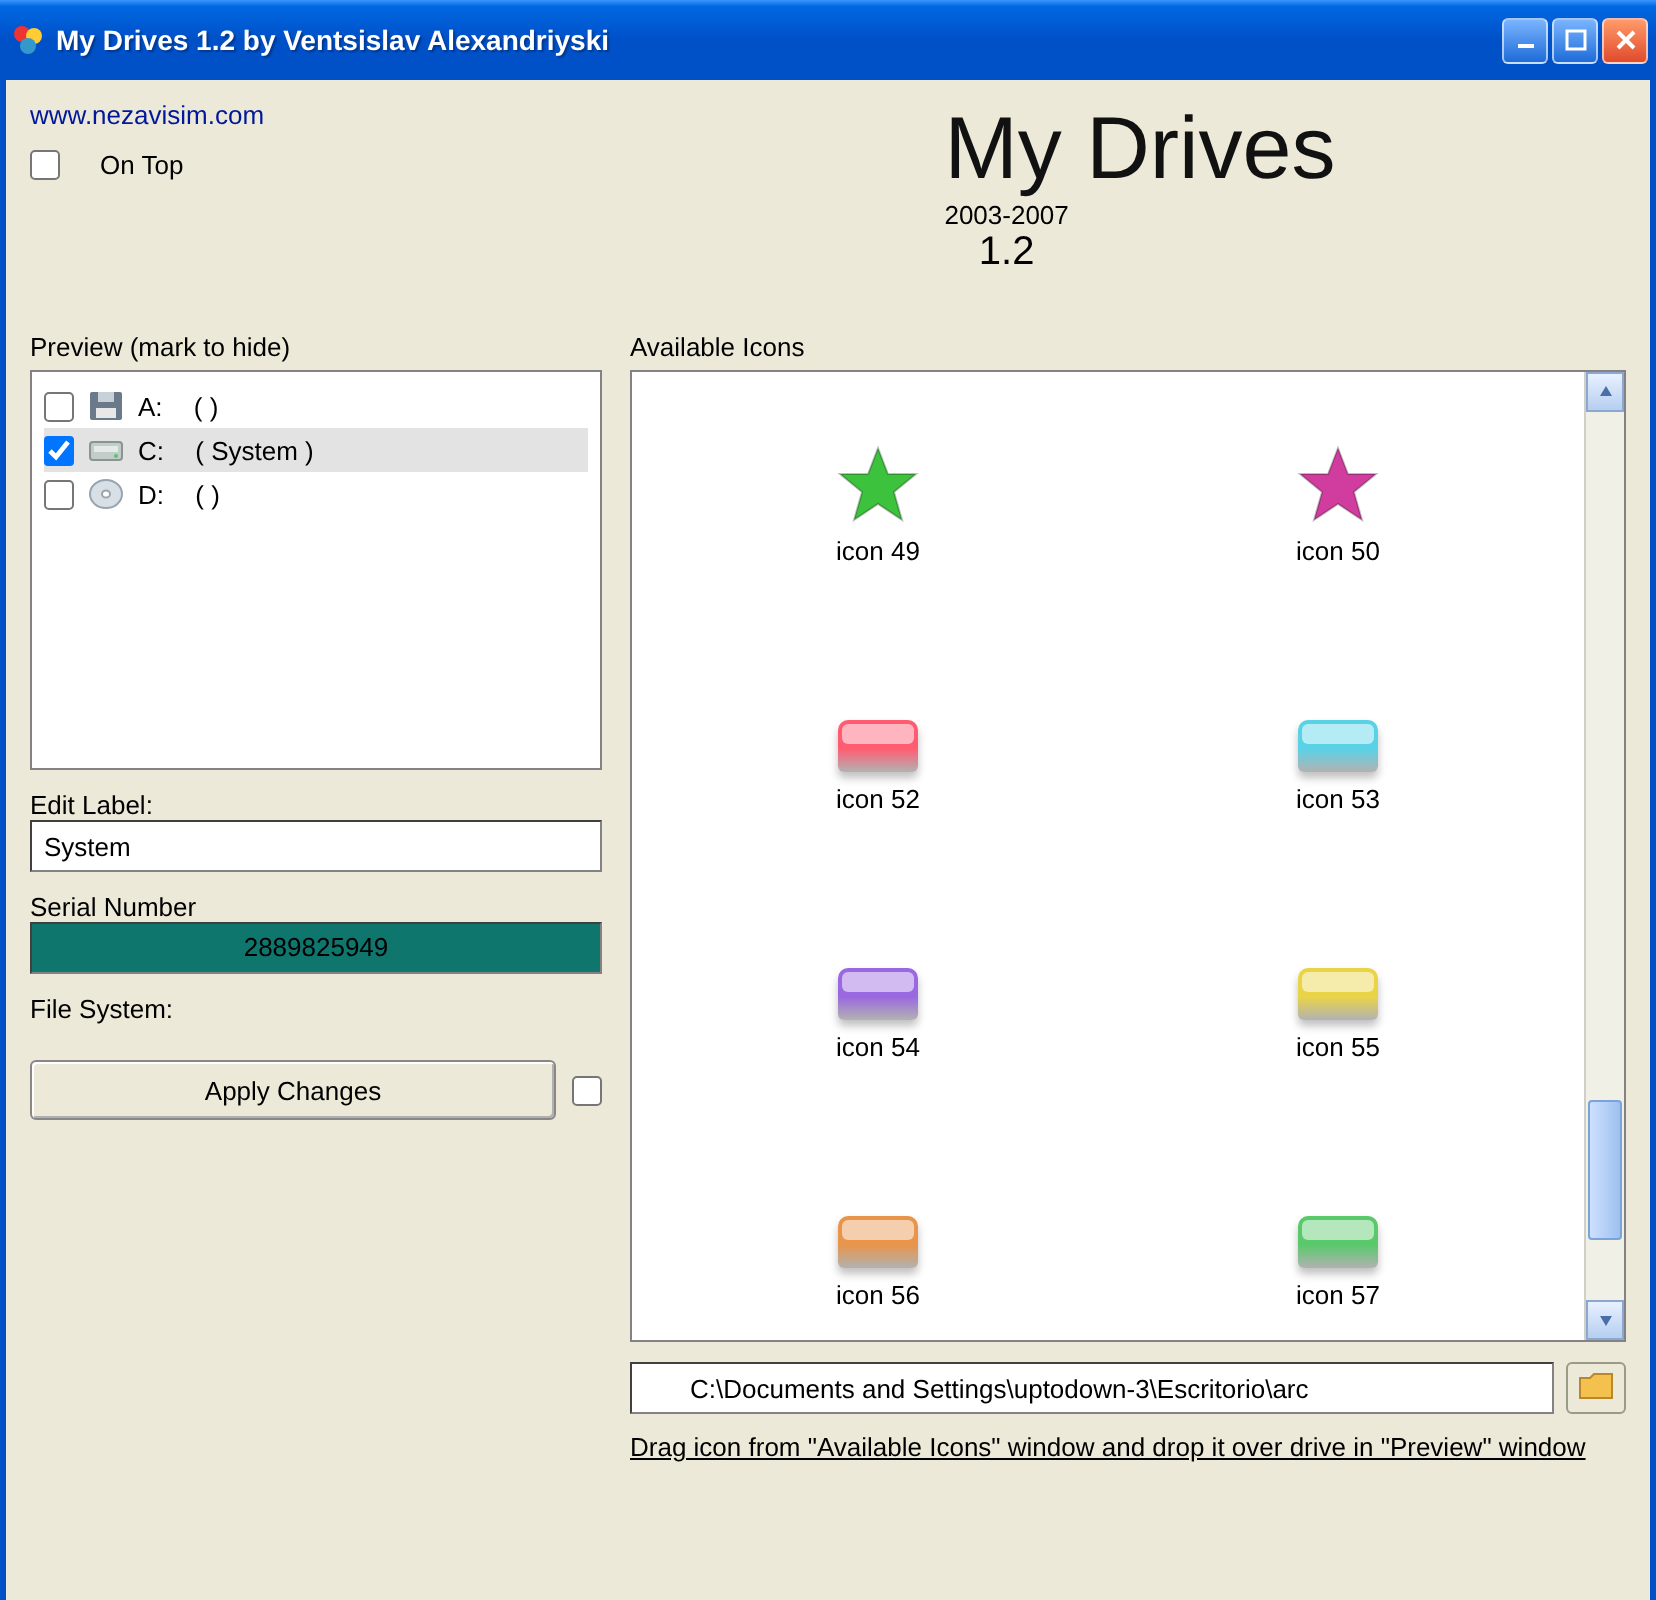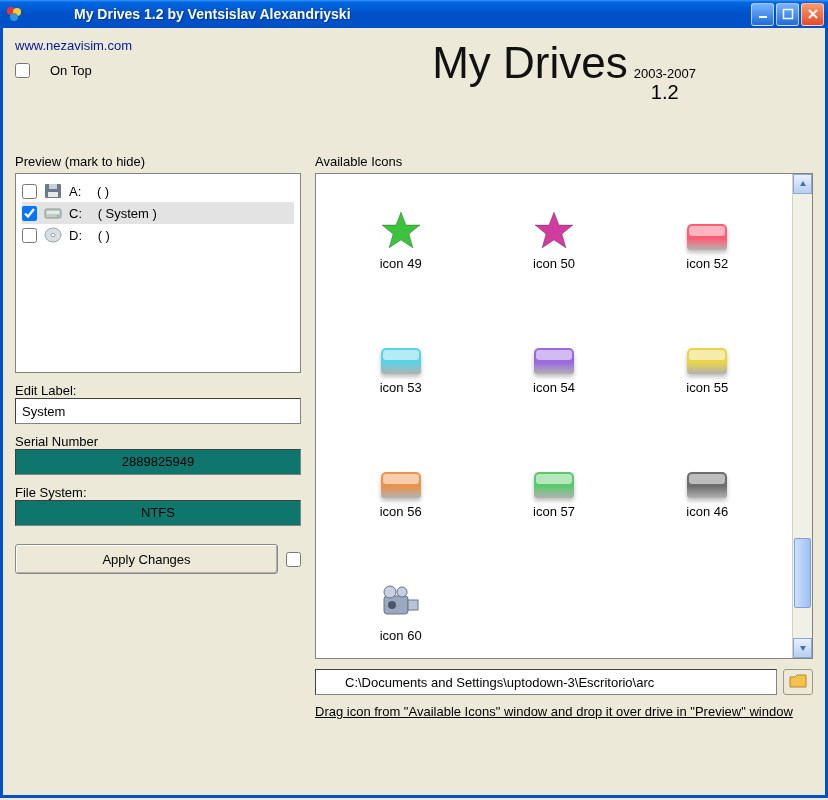--- a/index.html
+++ b/index.html
@@ -5,27 +5,26 @@
 * { box-sizing: border-box; margin: 0; padding: 0; }
 body {
   font-family: Tahoma, Arial, sans-serif;
   font-size: 13px;
   background: #ece9d8;
   width: 828px;
   height: 800px;
   overflow: hidden;
 }
 .titlebar {
-  height: 28px;
+  height: 40px;
   background: linear-gradient(to bottom, #3a95ff 0%, #0068e1 8%, #0050c8 50%, #0050c8 100%);
   display: flex;
   align-items: center;
   padding: 0 4px;
   color: white;
-  gap: 46px;
 }
 .app-icon {
   width: 16px; height: 16px;
   margin-right: 6px;
   margin-left: 2px;
 }
 .title-text {
   flex: 1;
   font-weight: bold;
   font-size: 14px;
@@ -64,21 +63,21 @@
   color: #001899;
   font-size: 13px;
   cursor: pointer;
   margin-bottom: 10px;
 }
 .ck-row { display: flex; align-items: center; gap: 20px; margin-top: 6px; }
 input[type=checkbox] {
   width: 15px; height: 15px;
 }
 .logo-area { flex: 1; text-align: center; }
-.logo-line1 { display: inline-flex; align-items: baseline; }
+.logo-line1 { display: inline-flex; align-items: baseline; flex-direction: column; }
 .logo-big {
   font-family: Arial, sans-serif;
   font-size: 44px;
   color: #111;
 }
 .logo-small-col { display: inline-flex; flex-direction: column; margin-left: 6px; }
 .logo-years { font-size: 13px; }
 .logo-ver { font-size: 20px; }
 .logo-author { font-size: 14px; margin-top: 4px; }
 
@@ -134,21 +133,21 @@
 .icons-box {
   background: white;
   border: 1px solid #848284;
   height: 486px;
   display: flex;
   position: relative;
 }
 .icons-grid {
   flex: 1;
   display: grid;
-  grid-template-columns: repeat(3, 1fr);
+  grid-template-columns: repeat(2, 1fr);
   grid-auto-rows: 120px;
   padding: 6px 10px;
   gap: 4px;
   overflow: hidden;
 }
 .icon-cell {
   display: flex; flex-direction: column; align-items: center; justify-content: center;
   cursor: pointer;
 }
 .icon-img { width: 48px; height: 40px; margin-bottom: 6px; display: flex; align-items: flex-end; justify-content: center; }
@@ -281,21 +280,20 @@
               </svg></span><span>D:</span>&nbsp;<span>( )</span></div>
         </div>
 
       <div class="field-label">Edit Label:</div>
       <input class="sunken" value="System" style="">
 
       <div class="field-label">Serial Number</div>
       <div class="sunken readonly centered">2889825949</div>
 
       <div class="field-label">File System:</div>
-      <div class="sunken readonly centered">NTFS</div>
 
       <div class="apply-row">
         <button class="apply-btn">Apply Changes</button>
         <input type="checkbox" style="">
       </div>
     </div>
 
     <div class="right-col">
       <div class="section-label">Available Icons</div>
       <div class="icons-box">

